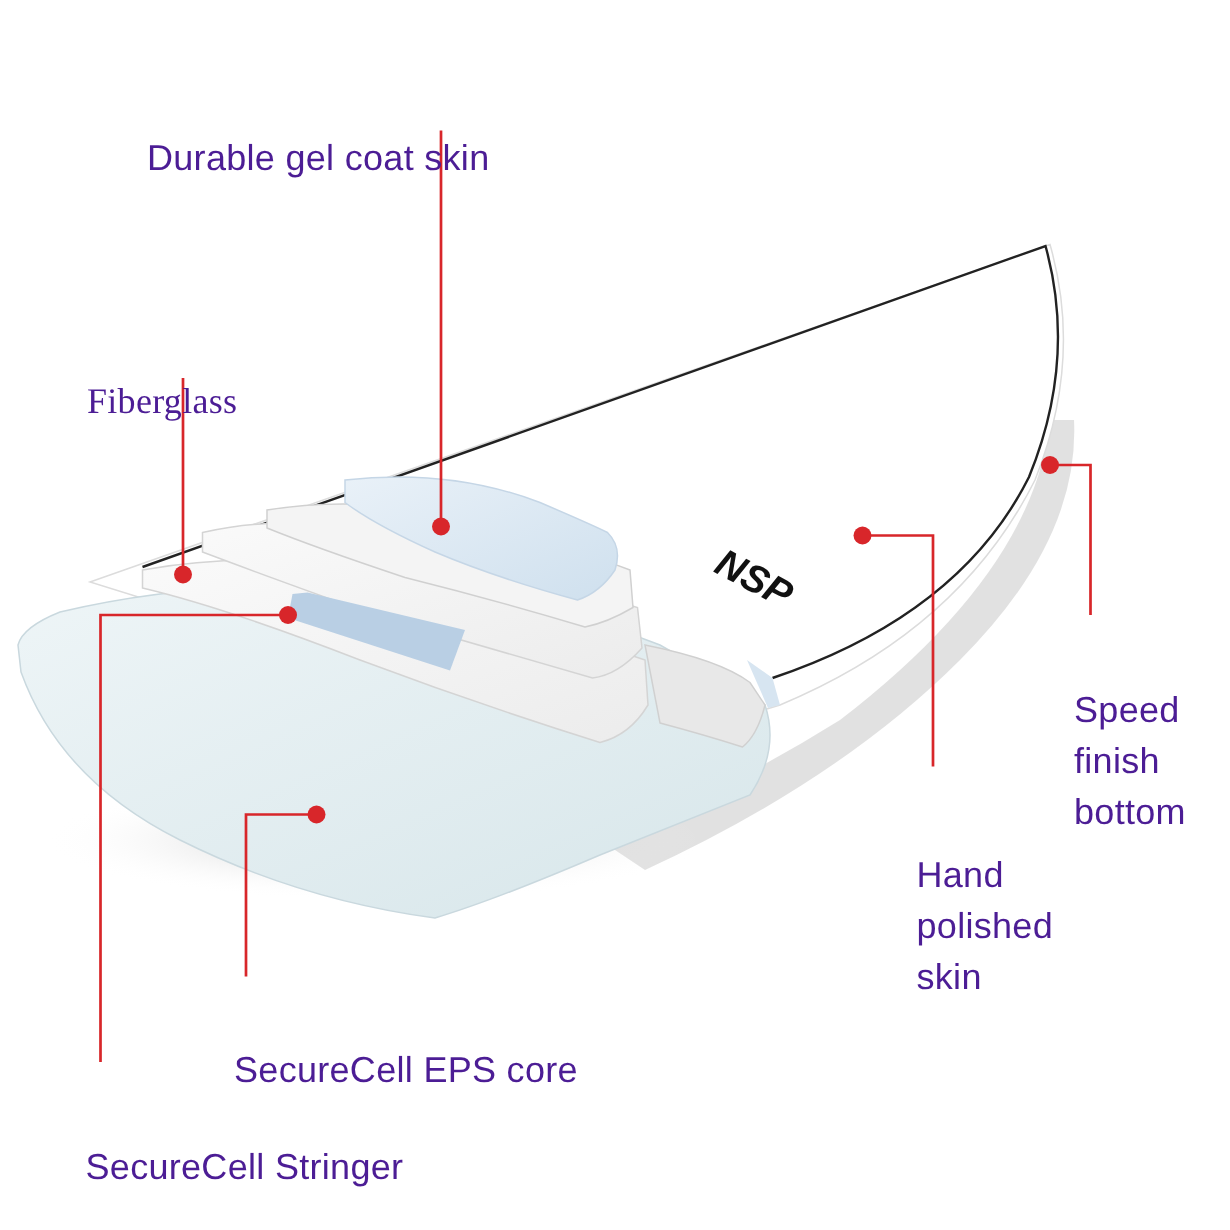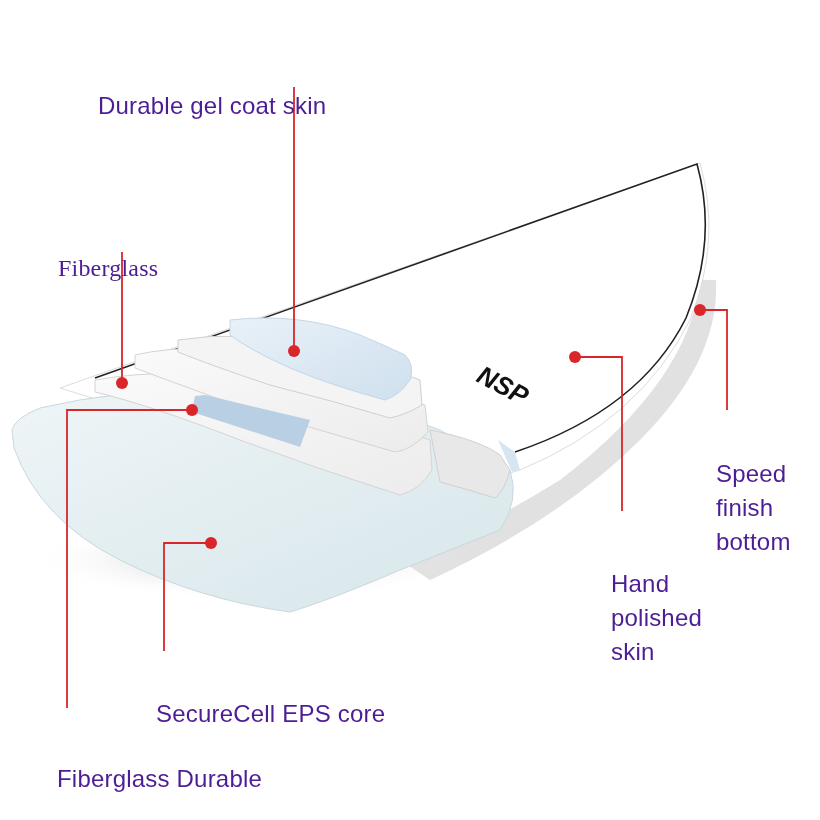--- a/index.html
+++ b/index.html
@@ -96,13 +96,13 @@
 
 <div class="label" id="lbl-gel">Durable gel coat skin</div>
 <div class="label" id="lbl-fiberglass">Fiberglass</div>
 <div class="label" id="lbl-speed">Speed
 finish
 bottom</div>
 <div class="label" id="lbl-rails">Hand
 polished
 skin</div>
 <div class="label" id="lbl-core">SecureCell EPS core</div>
-<div class="label" id="lbl-stringer">Fiberglass Durable</div>
+<div class="label" id="lbl-stringer">SecureCell Stringer</div>
 
 </body></html>

